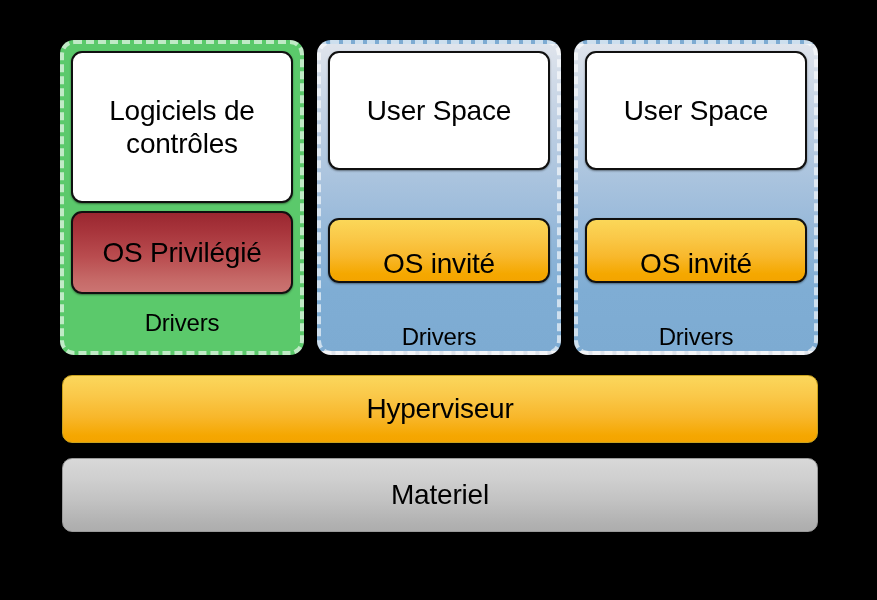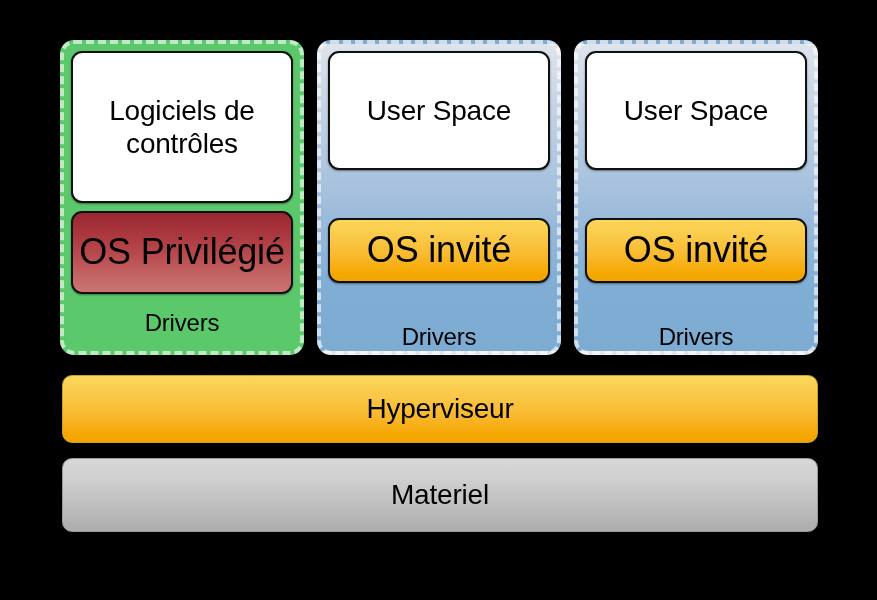--- a/index.html
+++ b/index.html
@@ -85,23 +85,24 @@
     justify-content: center;
     text-align: center;
     padding: 2px 6px;
     box-shadow: 0 1px 2px rgba(0,0,0,0.4);
   }
   .os-box.priv {
     background: linear-gradient(to bottom, #9a2730 0%, #a7343b 22%, #b94c4f 55%, #c66a68 85%, #cb7472 100%);
   }
   .os-box.guest-os {
     background: linear-gradient(to bottom, #fbd758 0%, #fac949 28%, #f8b82c 60%, #f5a800 88%, #f4a400 100%);
+    align-items: flex-end;
   }
   .os-box .label {
-    font-size: 36px;
+    font-size: 28px;
     line-height: 1.12;
     color: #000000;
     letter-spacing: -0.2px;
   }
 
   .drivers {
     flex: 1;
     display: flex;
     align-items: center;
     justify-content: center;

